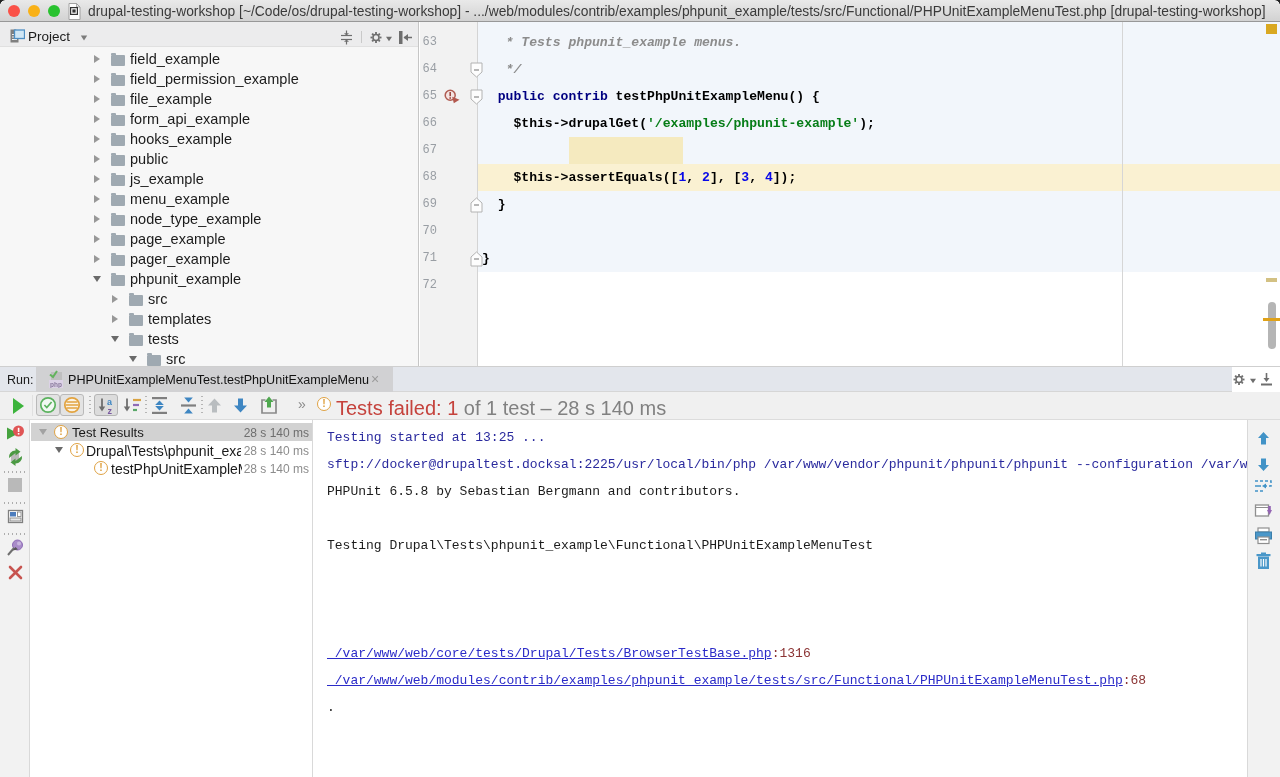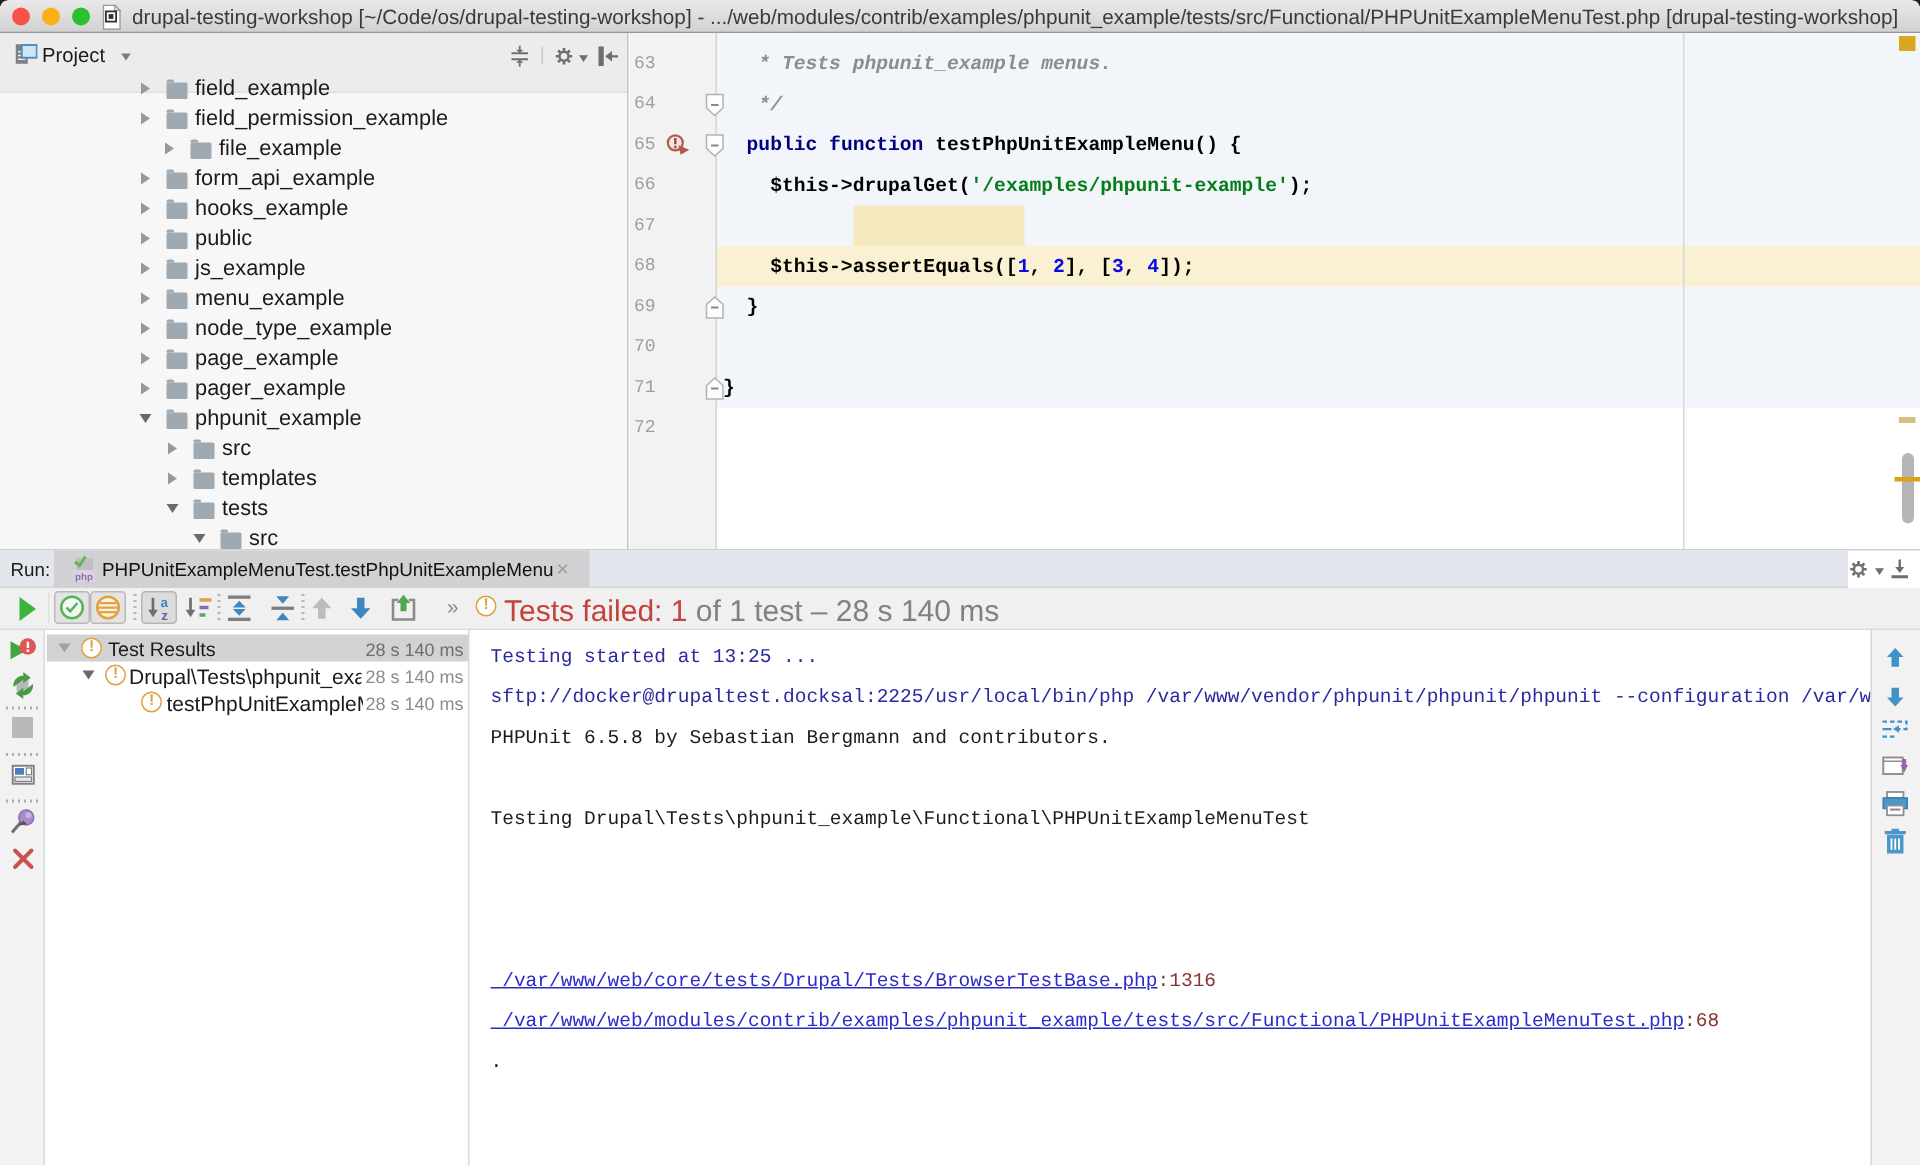--- a/index.html
+++ b/index.html
@@ -4,21 +4,21 @@
 <style>
 * { margin:0; padding:0; box-sizing:border-box; }
 html,body { width:1280px; height:777px; overflow:hidden; }
 body { font-family:"Liberation Sans", sans-serif; background:#fff; position:relative; font-size:13px; color:#1a1a1a; }
 .abs { position:absolute; }
 svg { display:block; }
 #titlebar { left:0; top:0; width:1280px; height:22px; background:linear-gradient(#e9e9e9,#d2d2d2); border-bottom:1px solid #989898; }
 .tl { top:4.5px; width:12px; height:12px; border-radius:50%; }
 #title-text { top:3.5px; left:88px; color:#3a3a3a; font-size:13.8px; white-space:nowrap; }
 #project { left:0; top:22px; width:419px; height:344px; background:#f7f7f7; border-right:1px solid #c6c6c6; overflow:hidden; }
-#pj-head { left:0; top:0; width:419px; height:40px; background:#ececed; border-bottom:1px solid #e0e0e0; }
+#pj-head { left:0; top:0; width:419px; height:25px; background:#ececed; border-bottom:1px solid #e0e0e0; }
 .trow { height:20px; line-height:20px; white-space:nowrap; color:#1b1b1b; font-size:14.5px; letter-spacing:0.05px; }
 .arr-c { width:0; height:0; border-top:4.5px solid transparent; border-bottom:4.5px solid transparent; border-left:6px solid #989898; display:inline-block; }
 .arr-e { width:0; height:0; border-left:4.5px solid transparent; border-right:4.5px solid transparent; border-top:6px solid #6a6a6a; display:inline-block; }
 .folder { width:13.5px; height:11px; background:#9fa9b1; border-radius:1px; position:absolute; }
 .folder:before { content:""; position:absolute; left:0; top:-2px; width:5px; height:2px; background:#9fa9b1; border-radius:1px 1px 0 0; }
 #editor { left:420px; top:22px; width:860px; height:344px; background:#fff; overflow:hidden; font-family:"Liberation Mono", monospace; }
 #gutter { left:0; top:0; width:58px; height:344px; background:#f2f2f2; border-right:1px solid #d4d4d4; }
 .lnum { left:0; width:17px; text-align:right; color:#999ea4; font-size:12px; line-height:27px; height:27px; font-family:"Liberation Mono", monospace; }
 #code-bg-blue { left:58px; top:0; width:802px; height:250px; background:#f2f6fb; }
 #caret-row { left:58px; top:142px; width:802px; height:27px; background:#faf1d2; }
@@ -112,21 +112,21 @@
   <div class="abs trow" style="left:0;top:27px;width:419px;">
       <span class="abs arr-c" style="left:94px;top:5.5px;"></span>
       <span class="folder" style="left:111px;top:6px;"></span>
       <span class="abs" style="left:130px;">field_example</span>
     </div>
 <div class="abs trow" style="left:0;top:47px;width:419px;">
       <span class="abs arr-c" style="left:94px;top:5.5px;"></span>
       <span class="folder" style="left:111px;top:6px;"></span>
       <span class="abs" style="left:130px;">field_permission_example</span>
     </div>
-<div class="abs trow" style="left:16px;top:67px;width:460px;">
+<div class="abs trow" style="left:0;top:67px;width:460px;">
       <span class="abs arr-c" style="left:94px;top:5.5px;"></span>
       <span class="folder" style="left:111px;top:6px;"></span>
       <span class="abs" style="left:130px;">file_example</span>
     </div>
 <div class="abs trow" style="left:0;top:87px;width:419px;">
       <span class="abs arr-c" style="left:94px;top:5.5px;"></span>
       <span class="folder" style="left:111px;top:6px;"></span>
       <span class="abs" style="left:130px;">form_api_example</span>
     </div>
 <div class="abs trow" style="left:0;top:107px;width:419px;">
@@ -223,21 +223,21 @@
       <line x1="4" y1="8" x2="9" y2="8" stroke="#8a8a8a" stroke-width="1.2"></line>
     </svg>
 <svg class="abs" style="left:24px;top:67.0px;" width="17" height="16" viewBox="0 0 17 16">
 <circle cx="6.2" cy="6.2" r="5" fill="#f5e4e2" stroke="#b05c52" stroke-width="1.5"></circle>
 <rect x="5.4" y="3" width="1.6" height="4.2" fill="#9d4a42"></rect>
 <rect x="5.4" y="8.2" width="1.6" height="1.6" fill="#9d4a42"></rect>
 <path d="M8.2 7.8 L15.5 10.8 L9.8 14.2 Z" fill="#b3584e"></path>
 </svg>
   <div class="abs cline" style="top:7px;"><span class="cmt">   * Tests phpunit_example menus.</span></div>
 <div class="abs cline" style="top:34px;"><span class="cmt">   */</span></div>
-<div class="abs cline" style="top:61px;">  <span class="kw">public</span> <span class="kw">function</span> testPhpUnitExampleMenu() {</div>
+<div class="abs cline" style="top:61px;">  <span class="kw">public</span> <span class="kw">contrib</span> testPhpUnitExampleMenu() {</div>
 <div class="abs cline" style="top:88px;">    $this-&gt;drupalGet(<span class="str">'/examples/phpunit-example'</span>);</div>
 <div class="abs cline" style="top:142px;">    $this-&gt;assertEquals([<span class="num">1</span>, <span class="num">2</span>], [<span class="num">3</span>, <span class="num">4</span>]);</div>
 <div class="abs cline" style="top:169px;">  }</div>
 <div class="abs cline" style="top:223px;">}</div>
 
 <div class="abs" style="left:846px;top:2px;width:11px;height:10px;background:#d9a821;"></div>
 <div class="abs" style="left:846px;top:256px;width:11px;height:4px;background:#d3c183;"></div>
 <div class="abs" style="left:848px;top:280px;width:8px;height:47px;background:#a8a8a8;border-radius:4px;opacity:0.85;"></div>
 <div class="abs" style="left:843px;top:296px;width:17px;height:3px;background:#dfa118;"></div>
 

